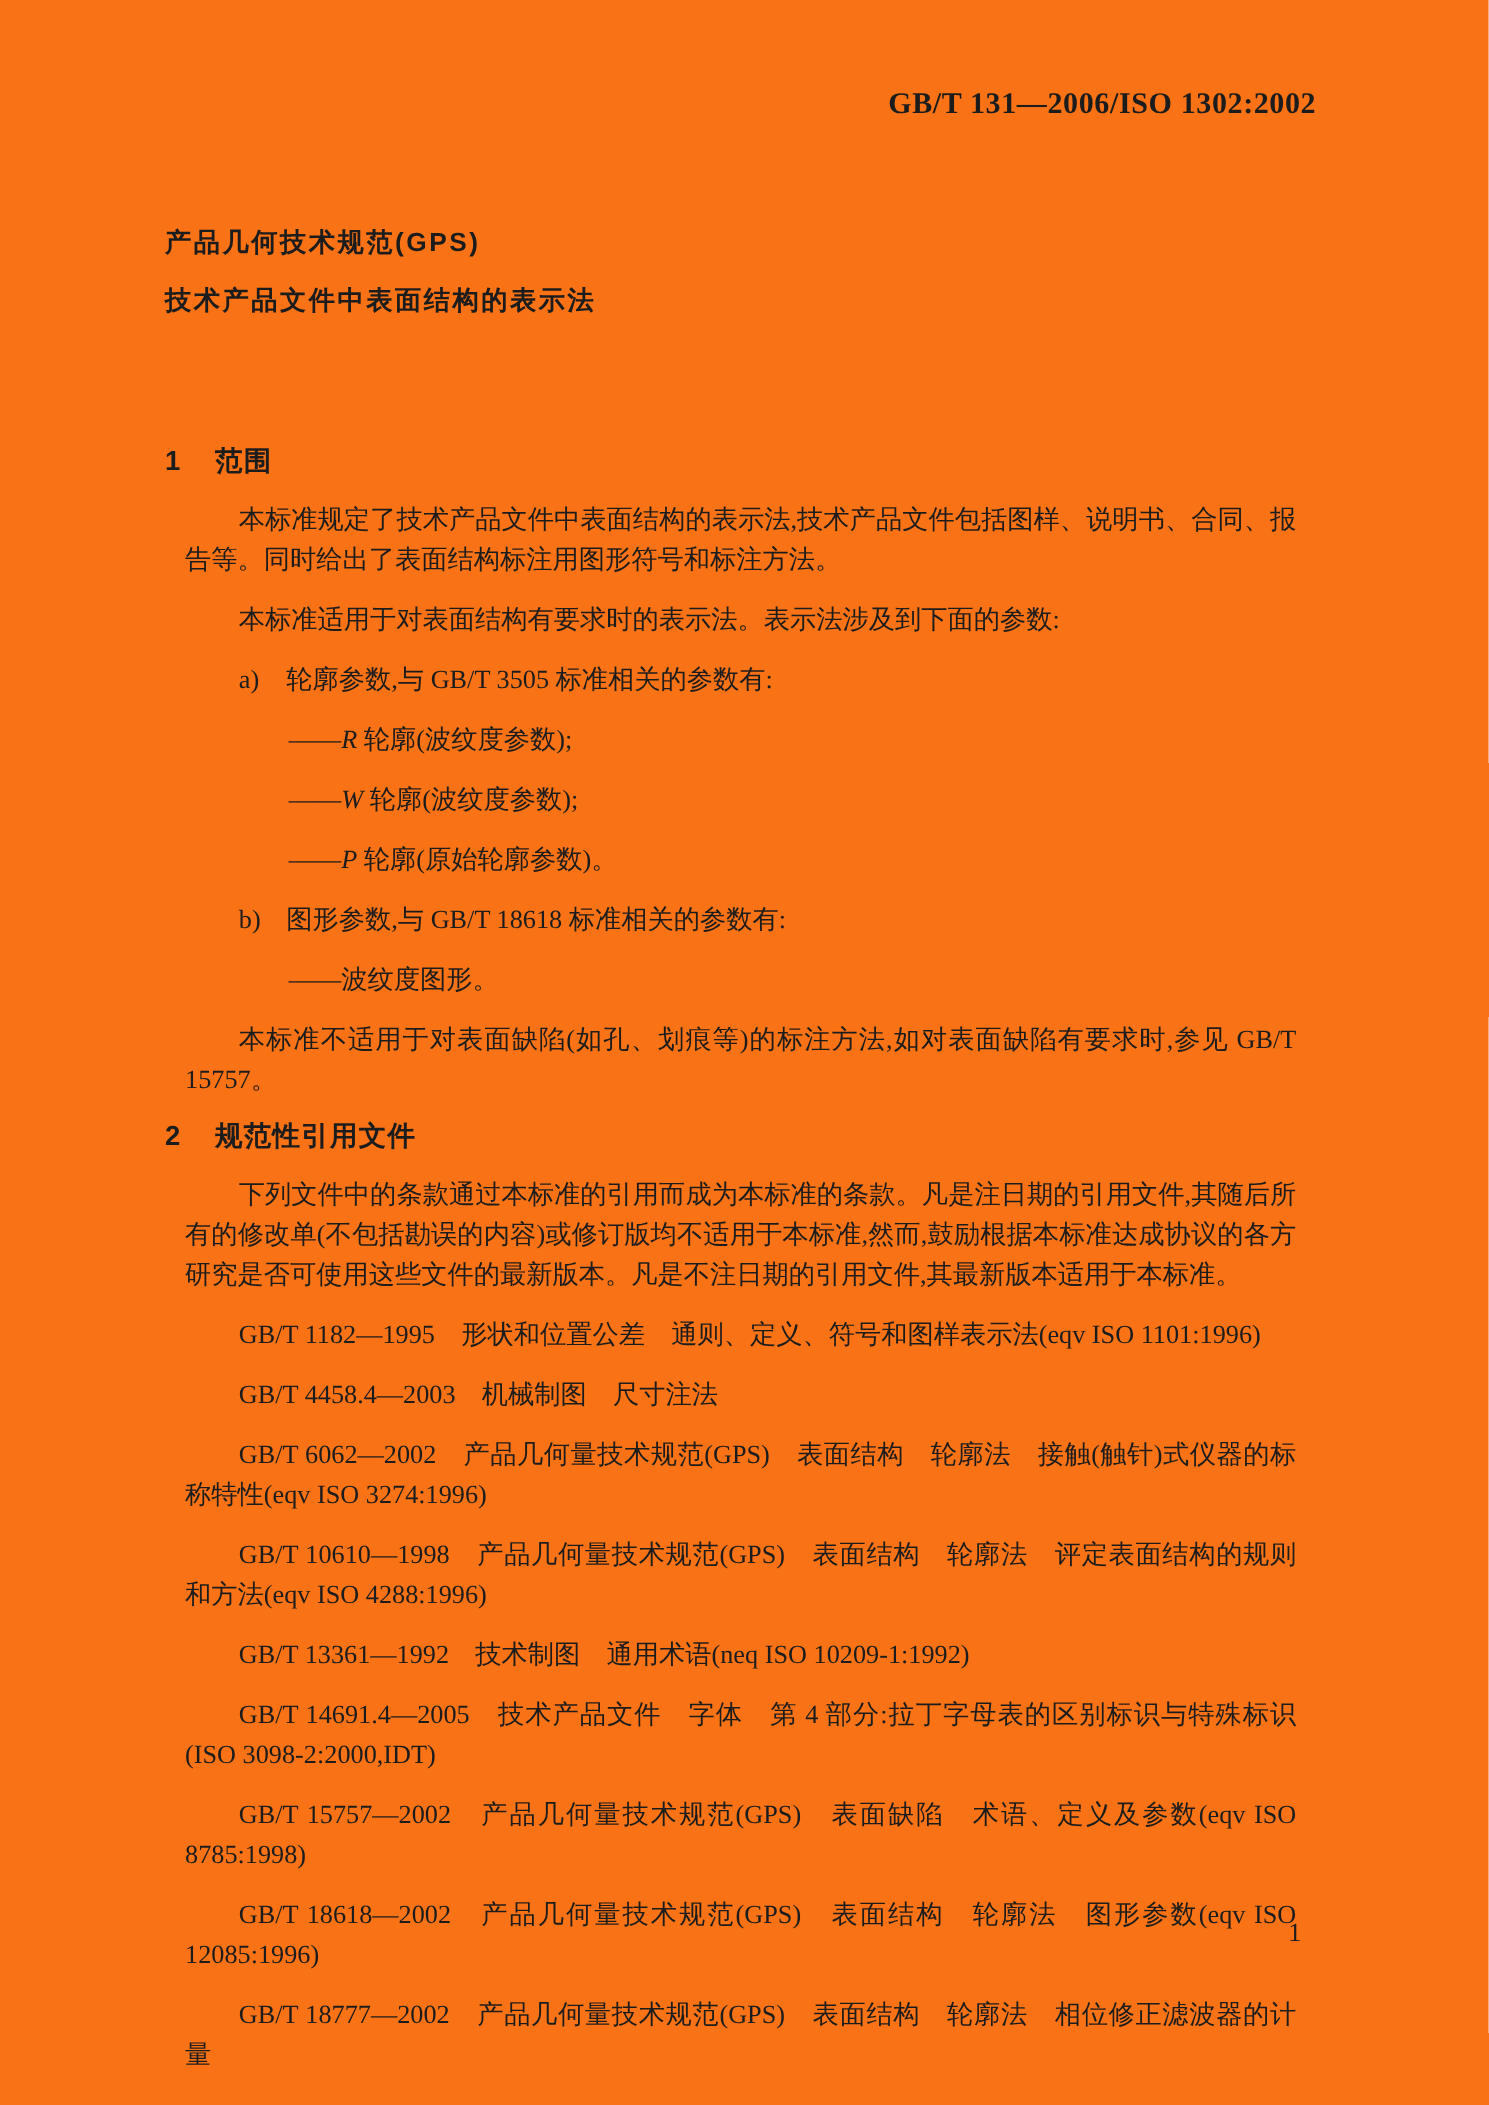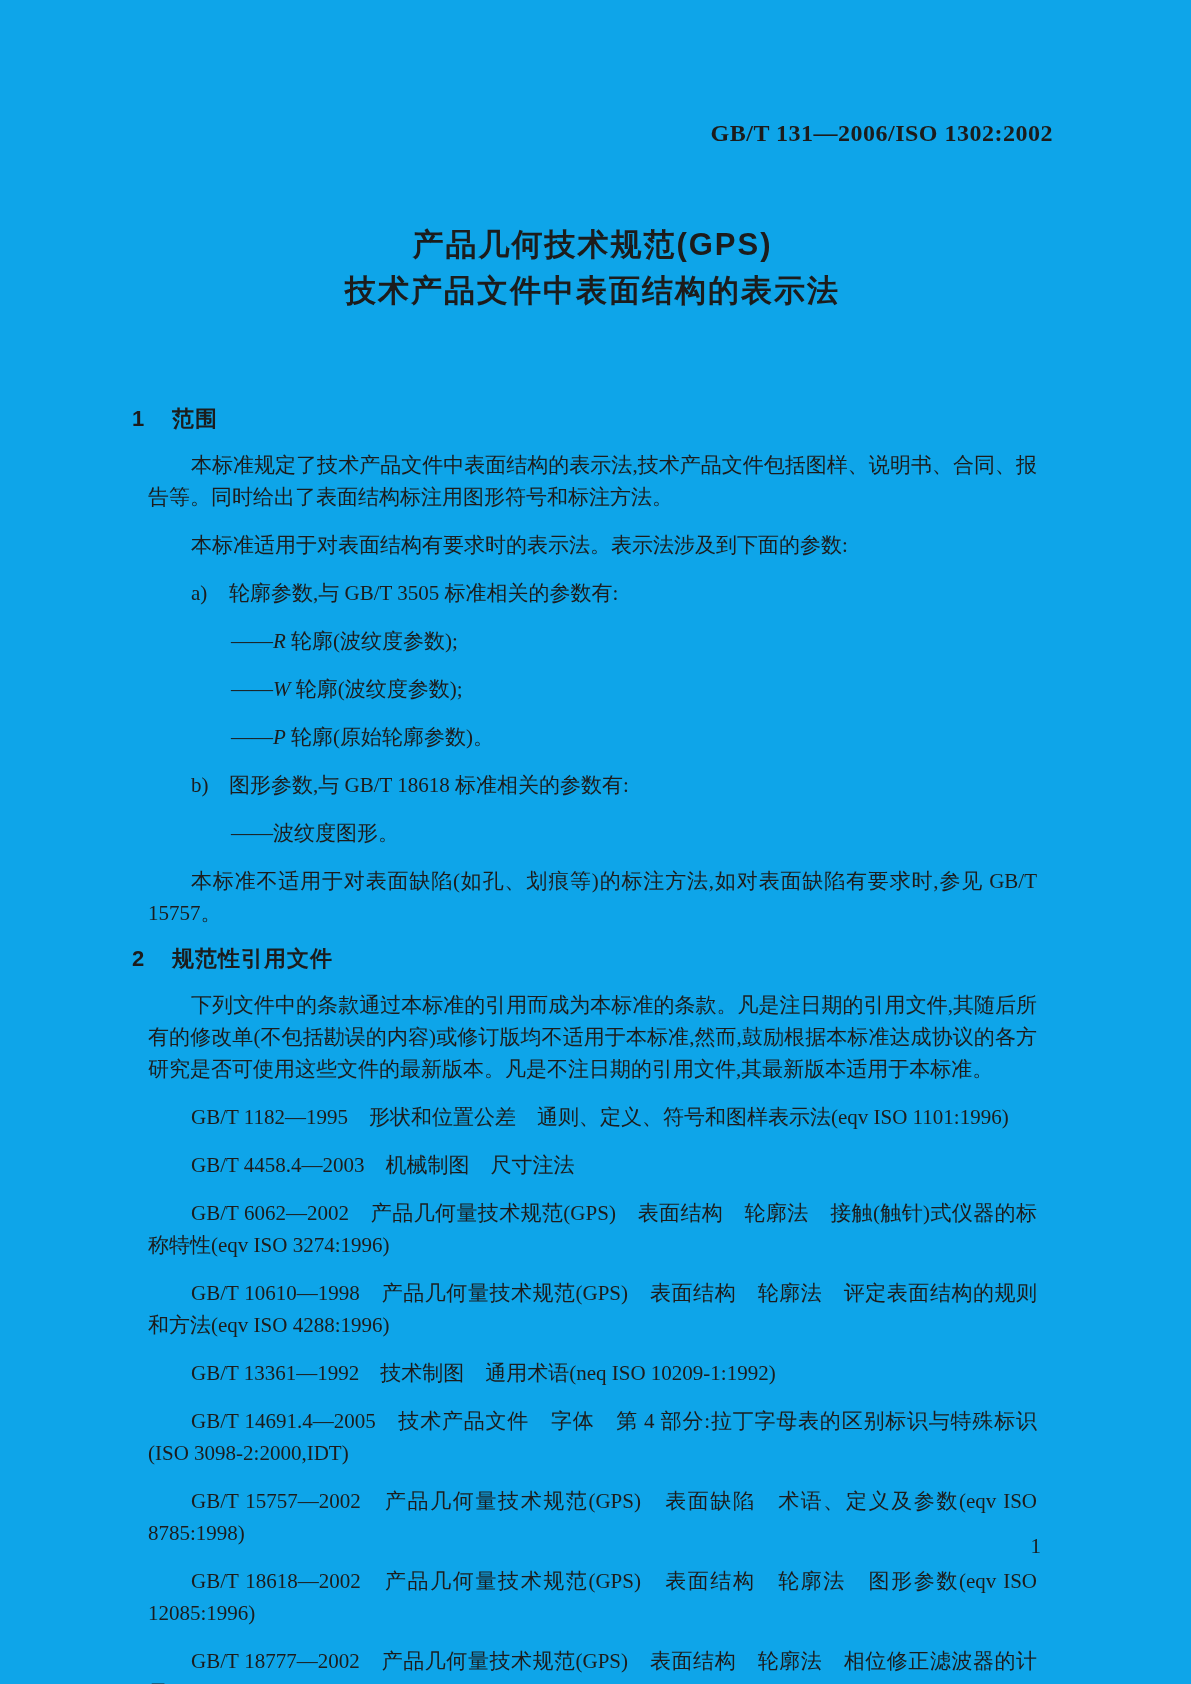--- a/index.html
+++ b/index.html
@@ -1,43 +1,42 @@
 <!DOCTYPE html>
 <html><head>
 <meta charset="utf-8">
 <style>
   html, body { margin: 0; padding: 0; background: #ffffff; }
 
   .page {
     position: relative;
     width: 1191px;
     height: 1684px;
-    background: #0ea5e9;
+    background: #f97316;
     box-sizing: border-box;
-    padding: 118px 138px 0 132px;
+    padding: 68px 138px 0 132px;
     font-family: "Liberation Serif", "DejaVu Serif", serif;
     color: #1c1c1c;
     overflow: hidden;
   }
 
   .doc-header {
     text-align: right;
     font-family: "Liberation Serif", "DejaVu Serif", serif;
     font-weight: 700;
     font-size: 24px;
     line-height: 30px;
     letter-spacing: 0.5px;
   }
 
   .doc-title {
     margin: 74px 0 0 0;
-    text-align: center;
     font-family: "Liberation Sans", "DejaVu Sans", sans-serif;
     font-weight: 700;
-    font-size: 31px;
+    font-size: 21px;
     line-height: 46px;
     letter-spacing: 2px;
   }
 
   .section-heading {
     display: flex;
     font-family: "Liberation Sans", "DejaVu Sans", sans-serif;
     font-weight: 700;
     font-size: 22px;
     line-height: 28px;

